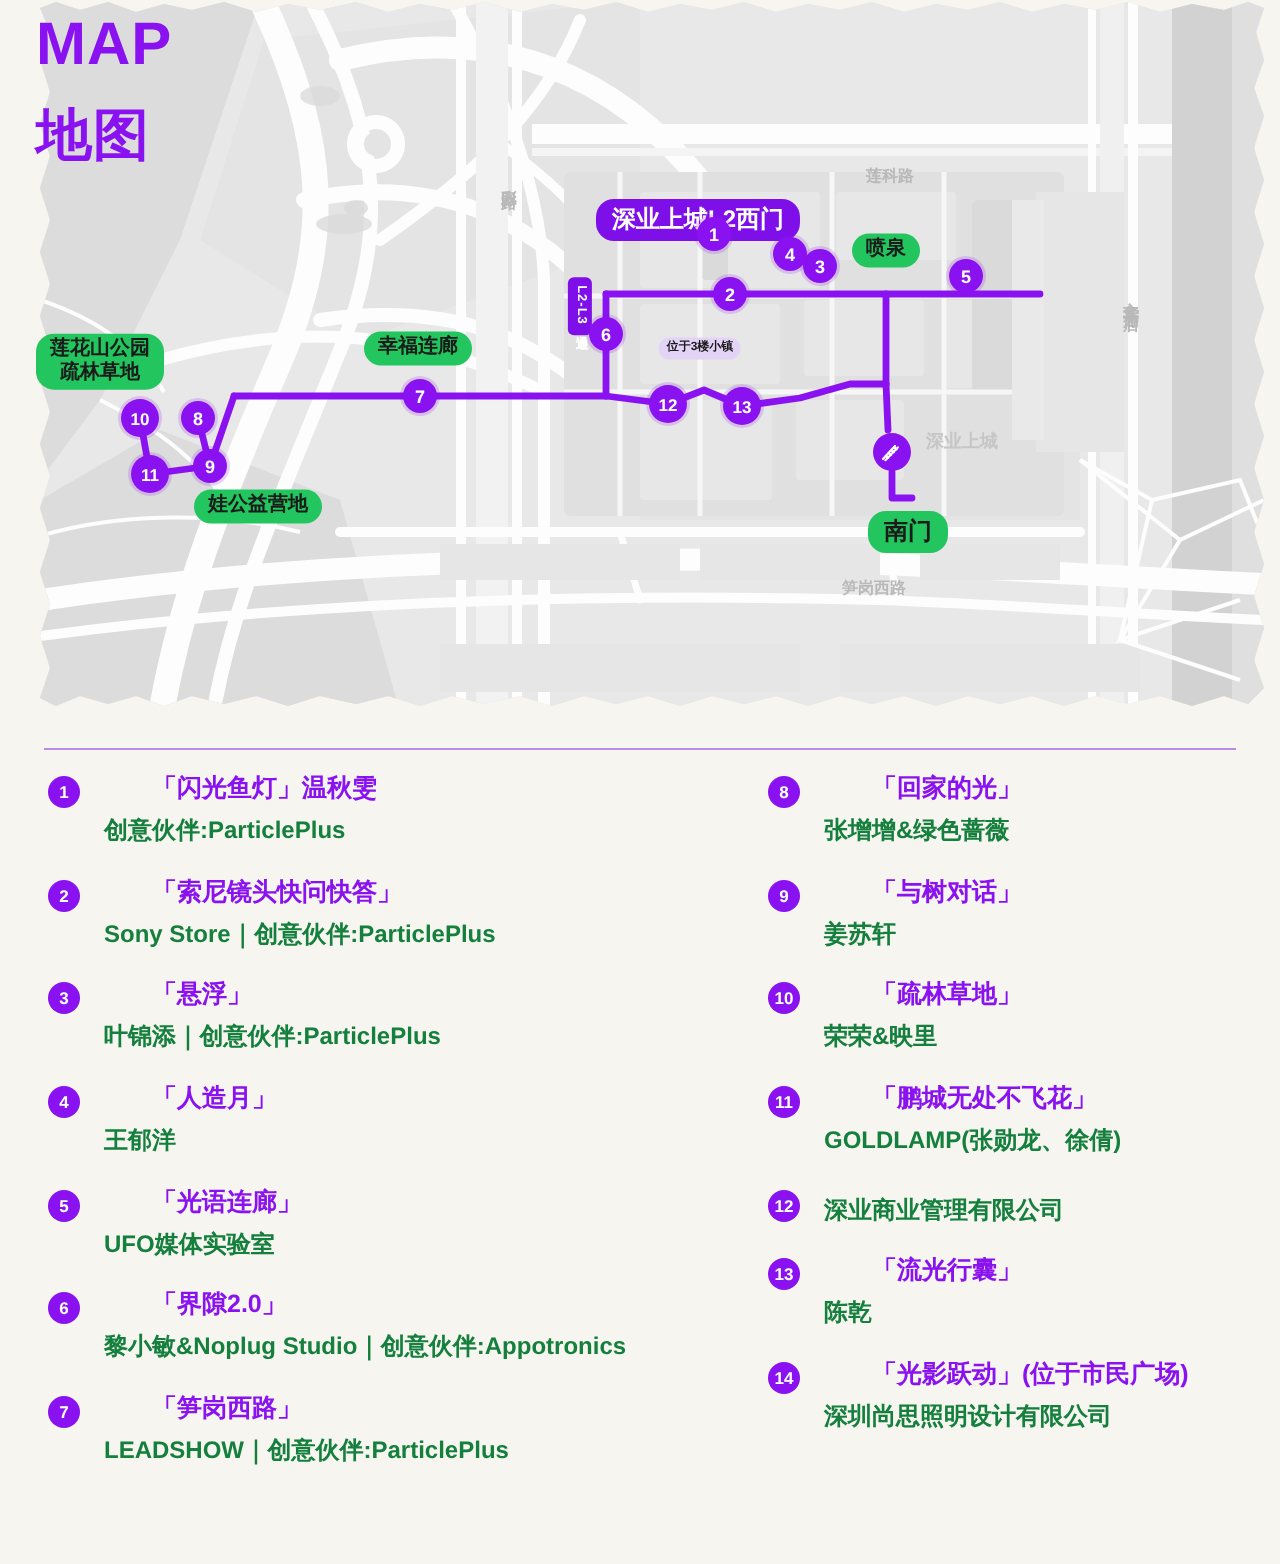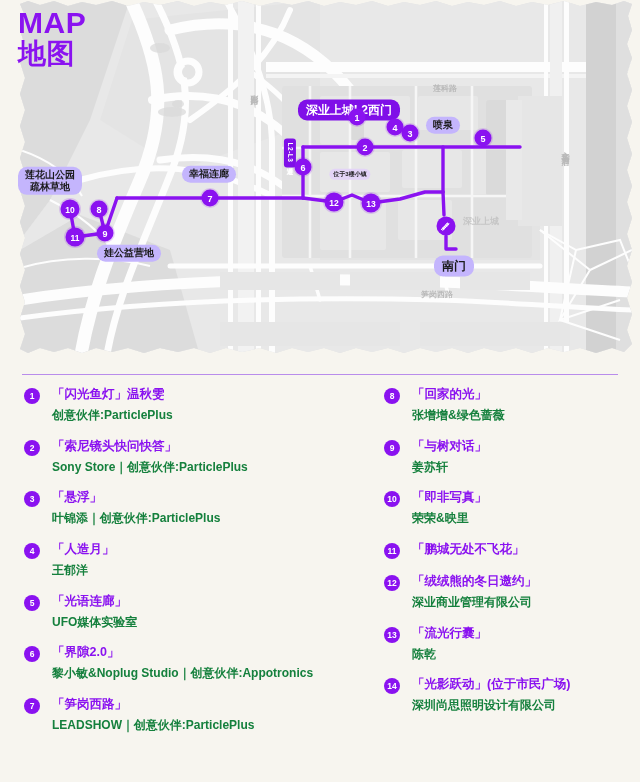--- a/index.html
+++ b/index.html
@@ -34,21 +34,21 @@
   .map-title {
     position: absolute;
     left: 18px; top: 8px;
     z-index: 40;
     line-height: 1.02;
     color: #8A12F0;
     font-weight: 800;
     letter-spacing: 0.5px;
   }
   .map-title .t1 { font-size: 30px; display:block;text-align:center; }
-  .map-title .t2 { font-size: 28px; display:block; margin-top: 1px; }
+  .map-title .t2 { font-size: 28px; display:block; margin-top: 15px; }
 
   
   .overlay {
     position: absolute;
     left: 0; top: 0;
     width: 640px; height: 360px;
     z-index: 30;
     pointer-events: none;
   }
 
@@ -64,21 +64,21 @@
     align-items: center;
     justify-content: center;
     transform: translate(-50%, -50%);
     box-shadow: 0 0 0 1.5px rgba(138,18,240,0.18);
     pointer-events: auto;
   }
   .marker.wide { width: 19px; height: 19px; font-size: 8.5px; }
 
   .poi {
     position: absolute;
-    background: #c4b5fd;
+    background: #22c55e;
     color: #1b1b1b;
     border-radius: 9px;
     padding: 2px 7px;
     font-size: 10px;
     font-weight: 700;
     white-space: nowrap;
     transform: translate(-50%, -50%);
     line-height: 1.25;
     pointer-events: auto;
   }
@@ -170,20 +170,21 @@
     justify-content: center;
     margin-top: 2px;
   }
   .legend-body { margin-left: 12px; }
   .legend-title {
     color: #8A12F0;
     font-size: 12.5px;
     font-weight: 800;
     line-height: 1.35;
     white-space: nowrap;
+    margin-left: 24px;
   }
   .legend-sub {
     color: #15803d;
     font-size: 12px;
     font-weight: 700;
     line-height: 1.4;
     margin-top: 4px;
     white-space: nowrap;
   }
 </style>
@@ -508,34 +509,34 @@
     <div class="legend-item">
       <div class="legend-num">9</div>
       <div class="legend-body">
         <div class="legend-title">「与树对话」</div>
         <div class="legend-sub">姜苏轩</div>
       </div>
     </div>
     <div class="legend-item">
       <div class="legend-num">10</div>
       <div class="legend-body">
-        <div class="legend-title">「即非写真」</div>
+        <div class="legend-title">「疏林草地」</div>
         <div class="legend-sub">荣荣&amp;映里</div>
       </div>
     </div>
     <div class="legend-item">
       <div class="legend-num">11</div>
       <div class="legend-body">
         <div class="legend-title">「鹏城无处不飞花」</div>
+        <div class="legend-sub">GOLDLAMP(张勋龙、徐倩)</div>
       </div>
     </div>
     <div class="legend-item">
       <div class="legend-num">12</div>
       <div class="legend-body">
-        <div class="legend-title">「绒绒熊的冬日邀约」</div>
         <div class="legend-sub">深业商业管理有限公司</div>
       </div>
     </div>
     <div class="legend-item">
       <div class="legend-num">13</div>
       <div class="legend-body">
         <div class="legend-title">「流光行囊」</div>
         <div class="legend-sub">陈乾</div>
       </div>
     </div>

